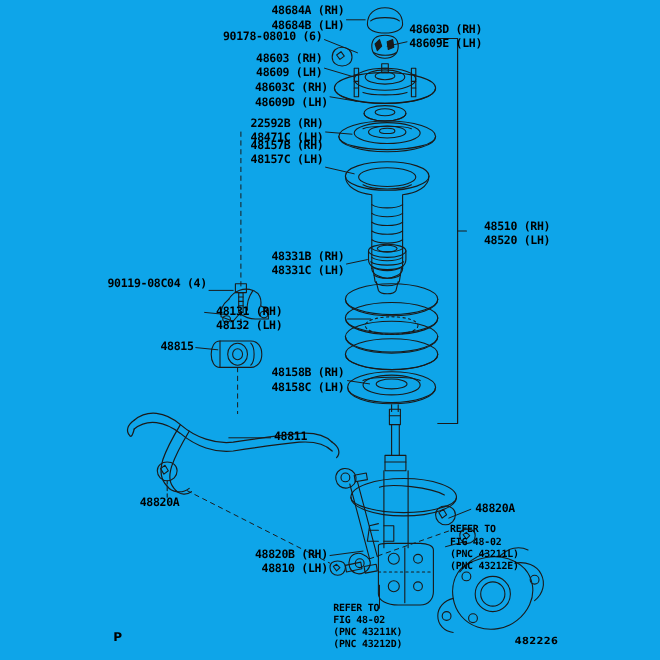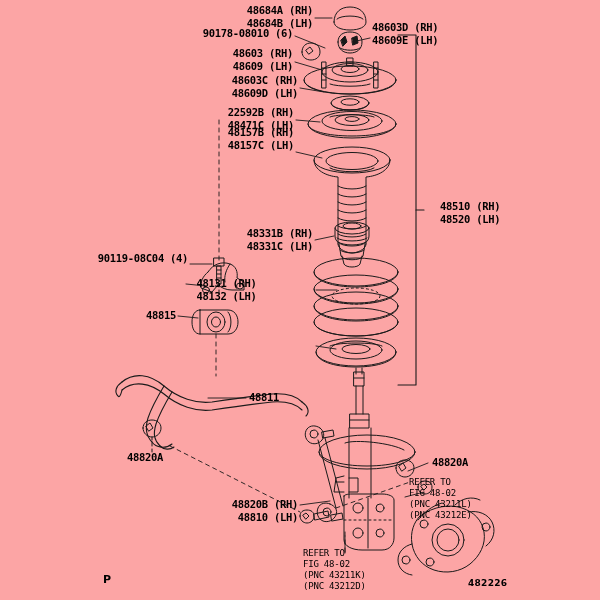--- a/index.html
+++ b/index.html
@@ -4,41 +4,41 @@
 <style>
   html, body {
     margin: 0;
     padding: 0;
     background: #ffffff;
   }
   #diagram {
     position: relative;
     width: 600px;
     height: 600px;
-    background: #fca5a5;
+    background: #0ea5e9;
     overflow: hidden;
     font-family: "DejaVu Sans Mono", "Liberation Mono", monospace;
   }
   .lbl {
     position: absolute;
     font-family: "DejaVu Sans Mono", "Liberation Mono", monospace;
     font-size: 10.5px;
     font-weight: bold;
     color: #000000;
     letter-spacing: -0.3px;
     white-space: pre;
     line-height: 12.5px;
   }
   .lbl.right { text-align: right; }
   .lbl.left  { text-align: left; }
   .refer {
     position: absolute;
     font-family: "DejaVu Sans Mono", "Liberation Mono", monospace;
     font-size: 9px;
-    font-weight: normal;
+    font-weight: bold;
     color: #000000;
     line-height: 11px;
     white-space: pre;
     letter-spacing: -0.2px;
   }
   .corner-code {
     position: absolute;
     font-family: "DejaVu Sans", "Liberation Sans", sans-serif;
     font-size: 9px;
     font-weight: bold;
@@ -332,20 +332,22 @@
 
   <div class="lbl right" style="left:110px; top:126px; width:184px;">48157B (RH)
 48157C (LH)</div>
 
   <div class="lbl right" style="left:130px; top:227px; width:183px;">48331B (RH)
 48331C (LH)</div>
 
   <div class="lbl right" style="left:140px; top:277px; width:173px;text-align:center;">48131 (RH)
 48132 (LH)</div>
 
+  <div class="lbl right" style="left:130px; top:333px; width:183px;">48158B (RH)
+48158C (LH)</div>
 
   <div class="lbl left" style="left:440px; top:200px; width:150px;">48510 (RH)
 48520 (LH)</div>
 
   <div class="lbl right" style="left:28px; top:252px; width:160px;">90119-08C04 (4)</div>
 
 
   <div class="lbl right" style="left:58px; top:309px; width:118px;text-align:right;">48815</div>
 
   <div class="lbl left" style="left:249px; top:391px; width:110px;">48811</div>

